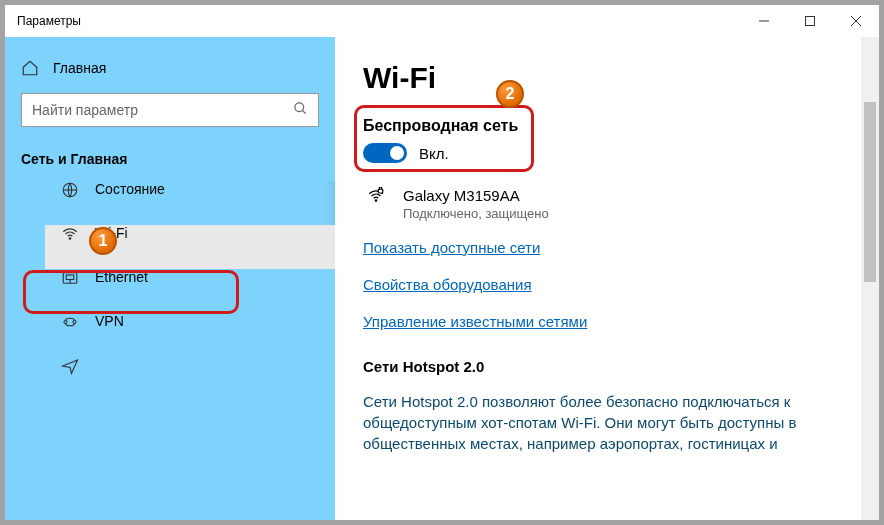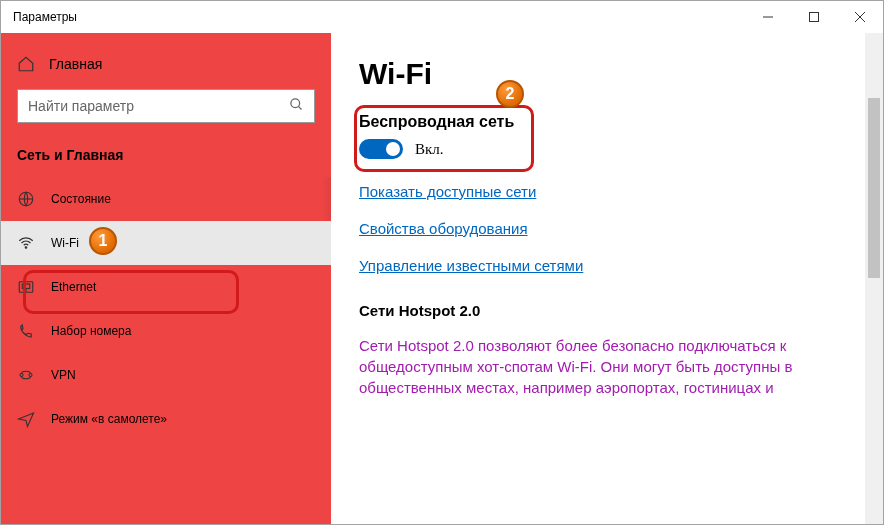--- a/index.html
+++ b/index.html
@@ -9,21 +9,21 @@
   background: #ffffff;
   color: #000000;
   position: relative;
 }
 .window {
   width: 884px;
   height: 525px;
   background: #ffffff;
   display: flex;
   flex-direction: column;
-  border: 1px solid #a3a3a3;
+  border: 5px solid #a3a3a3;
 }
 .titlebar {
   height: 32px;
   display: flex;
   align-items: center;
   justify-content: space-between;
   padding-left: 12px;
   font-size: 12px;
   color: #000;
   background: #fff;
@@ -36,21 +36,21 @@
 }
 .tb-btn svg { width: 10px; height: 10px; }
 
 .body-split {
   flex: 1;
   display: flex;
   min-height: 0;
 }
 .sidebar {
   width: 330px;
-  background: #ef4444;
+  background: #7dd3fc;
   padding-top: 18px;
   display: flex;
   flex-direction: column;
 }
 .content-wrap {
   flex: 1;
   display: flex;
   min-width: 0;
 }
 .content {
@@ -100,27 +100,28 @@
 .sb-icon { color: #666; }
 
 .section-title {
   font-size: 14px;
   font-weight: 600;
   padding: 6px 16px 14px 16px;
 }
 
 .nav-item {
   display: flex;
-  align-items: center;
+  align-items: flex-start;
   gap: 16px;
   padding: 0 16px;
   height: 44px;
-  font-size: 12px;
+  font-size: 14px;
   color: #000;
   position: relative;
+  margin-left: 40px;
 }
 .nav-item.selected {
   background: #e8e8e8;
 }
 .nav-item.status::before {
   content: "";
   position: absolute;
   right: 0; top: 0; bottom: 0;
   width: 10px;
   background: linear-gradient(to left, rgba(0,0,0,0.06), transparent);
@@ -134,21 +135,20 @@
   margin-bottom: 22px;
 }
 .sub-heading {
   font-size: 16px;
   font-weight: 700;
   margin-bottom: 8px;
 }
 .toggle-row {
   display: flex; align-items: center; gap: 12px;
   margin-bottom: 24px;
-  font-family: Liberation Serif, serif;
 }
 .toggle {
   width: 44px; height: 20px;
   border-radius: 10px;
   background: #0067c0;
   position: relative;
 }
 .toggle .knob {
   position: absolute;
   right: 3px; top: 3px;
@@ -174,21 +174,21 @@
 }
 
 .h2 {
   font-size: 15px;
   font-weight: 600;
   margin-top: 28px;
   margin-bottom: 16px;
 }
 .para {
   font-size: 15px;
-  color: #a21caf;
+  color: #0c4a6e;
   line-height: 1.4;
 }
 
 .callout {
   position: absolute;
   border: 3px solid #d11a1a;
   border-radius: 10px;
   pointer-events: none;
 }
 .callout-badge {
@@ -283,66 +283,73 @@
         <span class="nav-icon">
           <svg viewBox="0 0 24 24" fill="none" stroke="currentColor" stroke-width="1.5">
               <rect x="3" y="5" width="18" height="14" rx="1"></rect>
               <rect x="7" y="8" width="10" height="6"></rect>
               <line x1="12" y1="14" x2="12" y2="19"></line>
             </svg>
         </span>
         <span>Ethernet</span>
       </div>
 
-      <div class="nav-item">
-        <span class="nav-icon">
-          <svg viewBox="0 0 24 24" fill="none" stroke="currentColor" stroke-width="1.5">
-              <path d="M5 5 C5 12 12 19 19 19 L19 15 L14 14 L12 16 C9 14 8 13 6 10 L8 8 L7 3 Z" transform="translate(0,1)"></path>
-            </svg>
-        </span>
-        <span>Набор номера</span>
-      </div>
 
       <div class="nav-item">
         <span class="nav-icon">
           <svg viewBox="0 0 24 24" fill="none" stroke="currentColor" stroke-width="1.5">
               <circle cx="6" cy="12" r="2"></circle>
               <circle cx="18" cy="12" r="2"></circle>
               <path d="M6 10 C6 6 18 6 18 10"></path>
               <path d="M6 14 C6 18 18 18 18 14"></path>
             </svg>
         </span>
         <span>VPN</span>
       </div>
 
       <div class="nav-item">
         <span class="nav-icon">
           <svg viewBox="0 0 24 24" fill="none" stroke="currentColor" stroke-width="1.5">
               <path d="M2 12 L22 4 L14 22 L12 14 Z"></path>
             </svg>
         </span>
-        <span>Режим «в самолете»</span>
       </div>
 
     </div>
 
     <div class="content-wrap">
       <div class="content">
 
         <h1 class="page-title">Wi-Fi</h1>
 
         <div class="sub-heading">Беспроводная сеть</div>
 
         <div class="toggle-row">
           <div class="toggle">
             <div class="knob"></div>
           </div>
           <span class="toggle-label">Вкл.</span>
         </div>
 
+        <div class="net-row">
+          <span class="nav-icon" style="width:26px">
+            <svg width="26" height="26" viewBox="0 0 24 24" fill="none" stroke="#000" stroke-width="1.6">
+              <path d="M3 9 C8 4 16 4 21 9"></path>
+                <path d="M6 12 C9.5 8.5 14.5 8.5 18 12"></path>
+                <path d="M9 15 C10.8 13.2 13.2 13.2 15 15"></path>
+                <circle cx="12" cy="18" r="1" fill="#000"></circle>
+              <rect x="15" y="3" width="6" height="5" rx="1" fill="#fff" stroke="#000"></rect>
+                <path d="M16.5 3 V1.5 a1.5 1.5 0 0 1 3 0 V3"></path>
+            </svg>
+          </span>
+          <div class="net-text">
+            <div class="n1">Galaxy M3159AA</div>
+            <div class="n2">Подключено, защищено</div>
+          </div>
+        </div>
 
         <a class="link">Показать доступные сети</a>
         <a class="link">Свойства оборудования</a>
         <a class="link">Управление известными сетями</a>
 
         <div class="h2">Сети Hotspot 2.0</div>
         <div class="para">Сети Hotspot 2.0 позволяют более безопасно подключаться к общедоступным хот-спотам Wi-Fi. Они могут быть доступны в общественных местах, например аэропортах, гостиницах и</div>
 
       </div>
 

